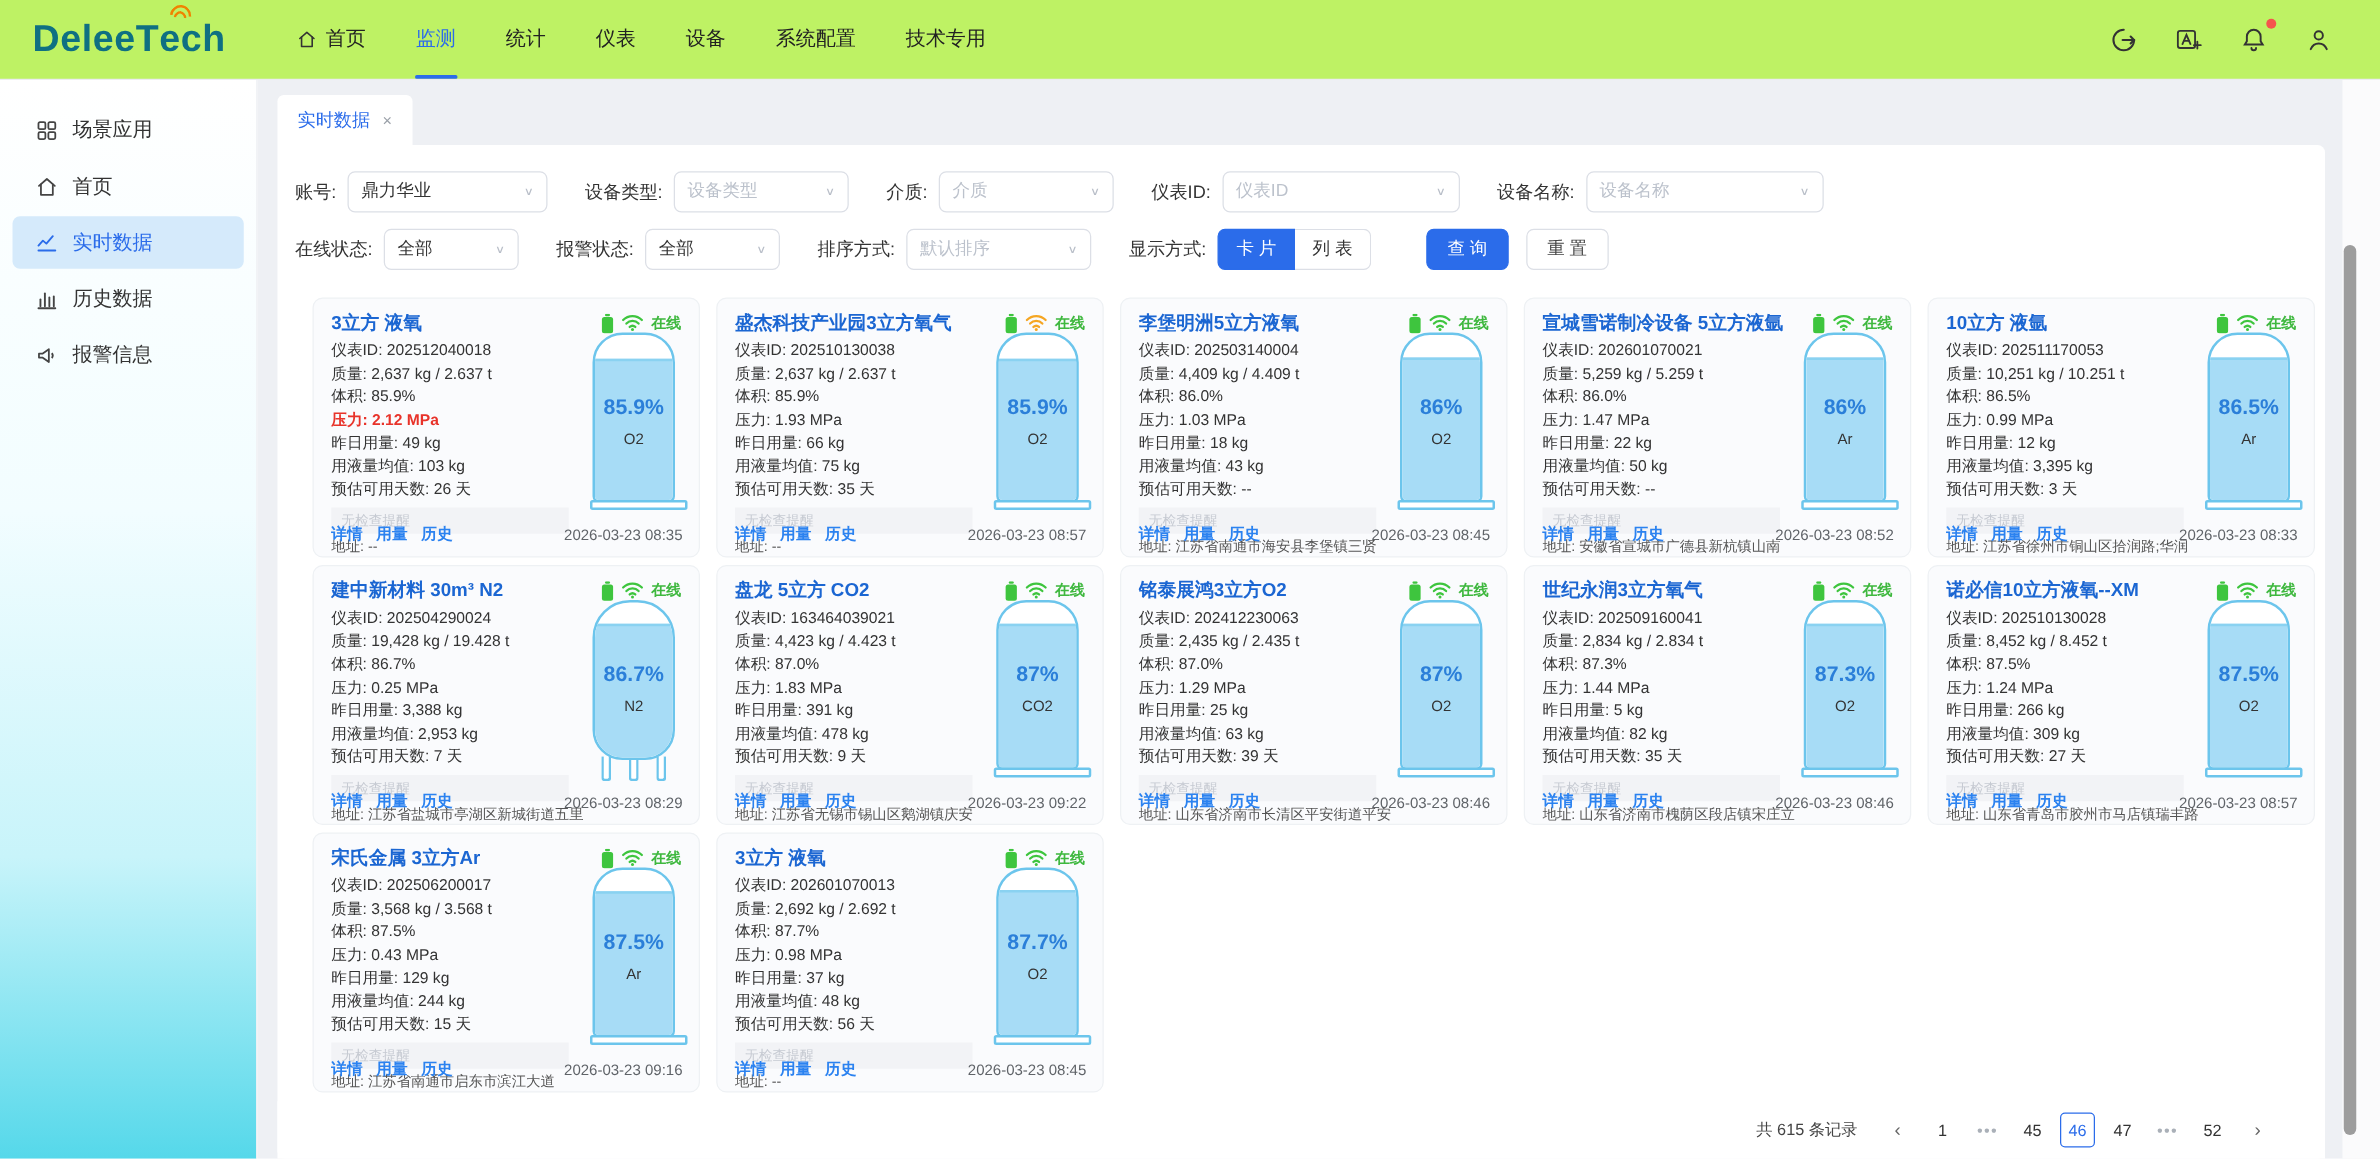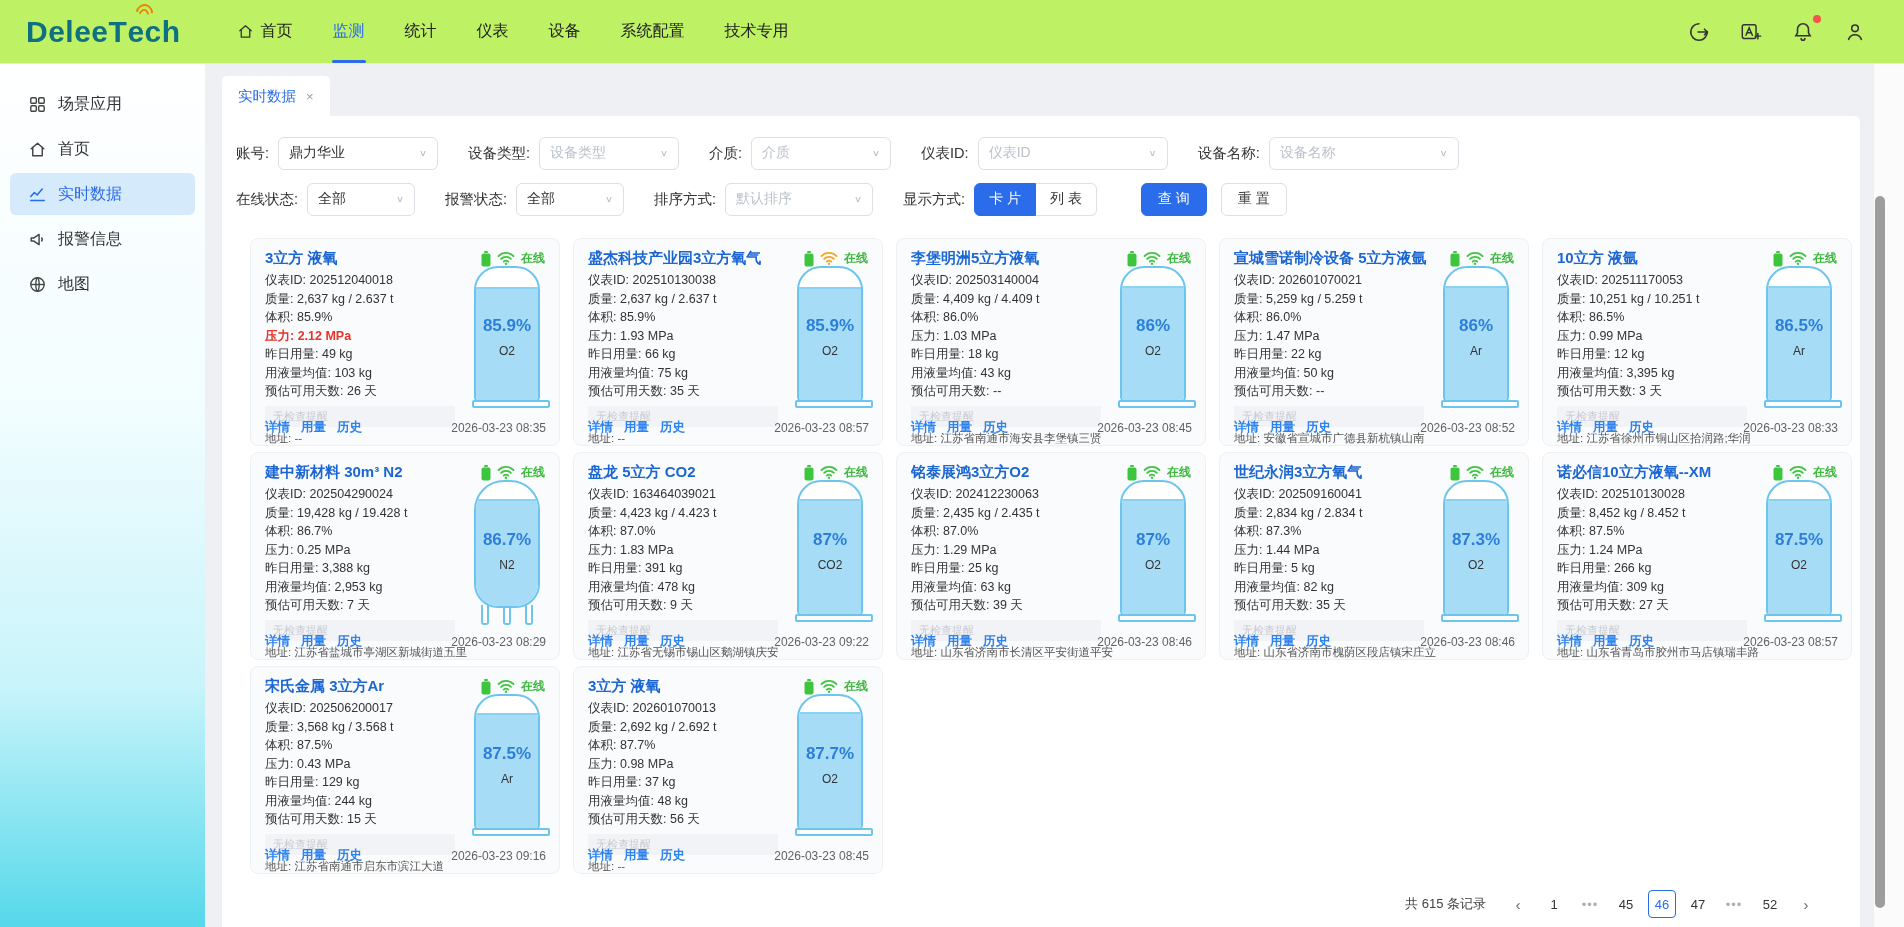--- a/index.html
+++ b/index.html
@@ -188,37 +188,38 @@
       <span style="display: flex;">
         <svg viewBox="0 0 24 24" fill="none" stroke-width="1.9" stroke-linecap="round" stroke-linejoin="round" stroke="currentColor">
           <path d="M3.5 14.5l4.5-5 3.5 3 6.5-7.5"></path>
           <path d="M3.5 19.5h17"></path>
         </svg>
       </span>
       <span>实时数据</span>
     </div>
     <div class="side-item">
       <span style="display: flex;">
+        <svg viewBox="0 0 24 24" fill="none" stroke-width="1.9" stroke-linecap="round" stroke="currentColor">
+          <path d="M5.5 19V12"></path>
+          <path d="M10 19V6"></path>
+          <path d="M14.5 19v-9"></path>
+          <path d="M19 19V9"></path>
+          <path d="M3.5 21h17"></path>
+        </svg>
+      </span>
+      <span>历史数据</span>
+    </div>
+    <div class="side-item">
+      <span style="display: flex;">
         <svg viewBox="0 0 24 24" fill="none" stroke-width="1.8" stroke-linejoin="round" stroke="currentColor">
           <path d="M4 10v4h3.5L14 18.5v-13L7.5 10H4z"></path>
           <path d="M17 9.5a4 4 0 0 1 0 5"></path>
         </svg>
       </span>
       <span>报警信息</span>
-    </div>
-    <div class="side-item">
-      <span style="display: flex;">
-        <svg viewBox="0 0 24 24" fill="none" stroke-width="1.7" stroke="currentColor">
-          <circle cx="12" cy="12" r="8.5"></circle>
-          <path d="M3.5 12h17"></path>
-          <path d="M12 3.5c2.8 2.3 2.8 14.7 0 17"></path>
-          <path d="M12 3.5c-2.8 2.3-2.8 14.7 0 17"></path>
-        </svg>
-      </span>
-      <span>地图</span>
     </div>
   </div>
 
 <div class="main">
   <div class="tabstrip">
     <div class="tab">
       <span>实时数据</span>
       <span class="tab-close">×</span>
     </div>
   </div>

